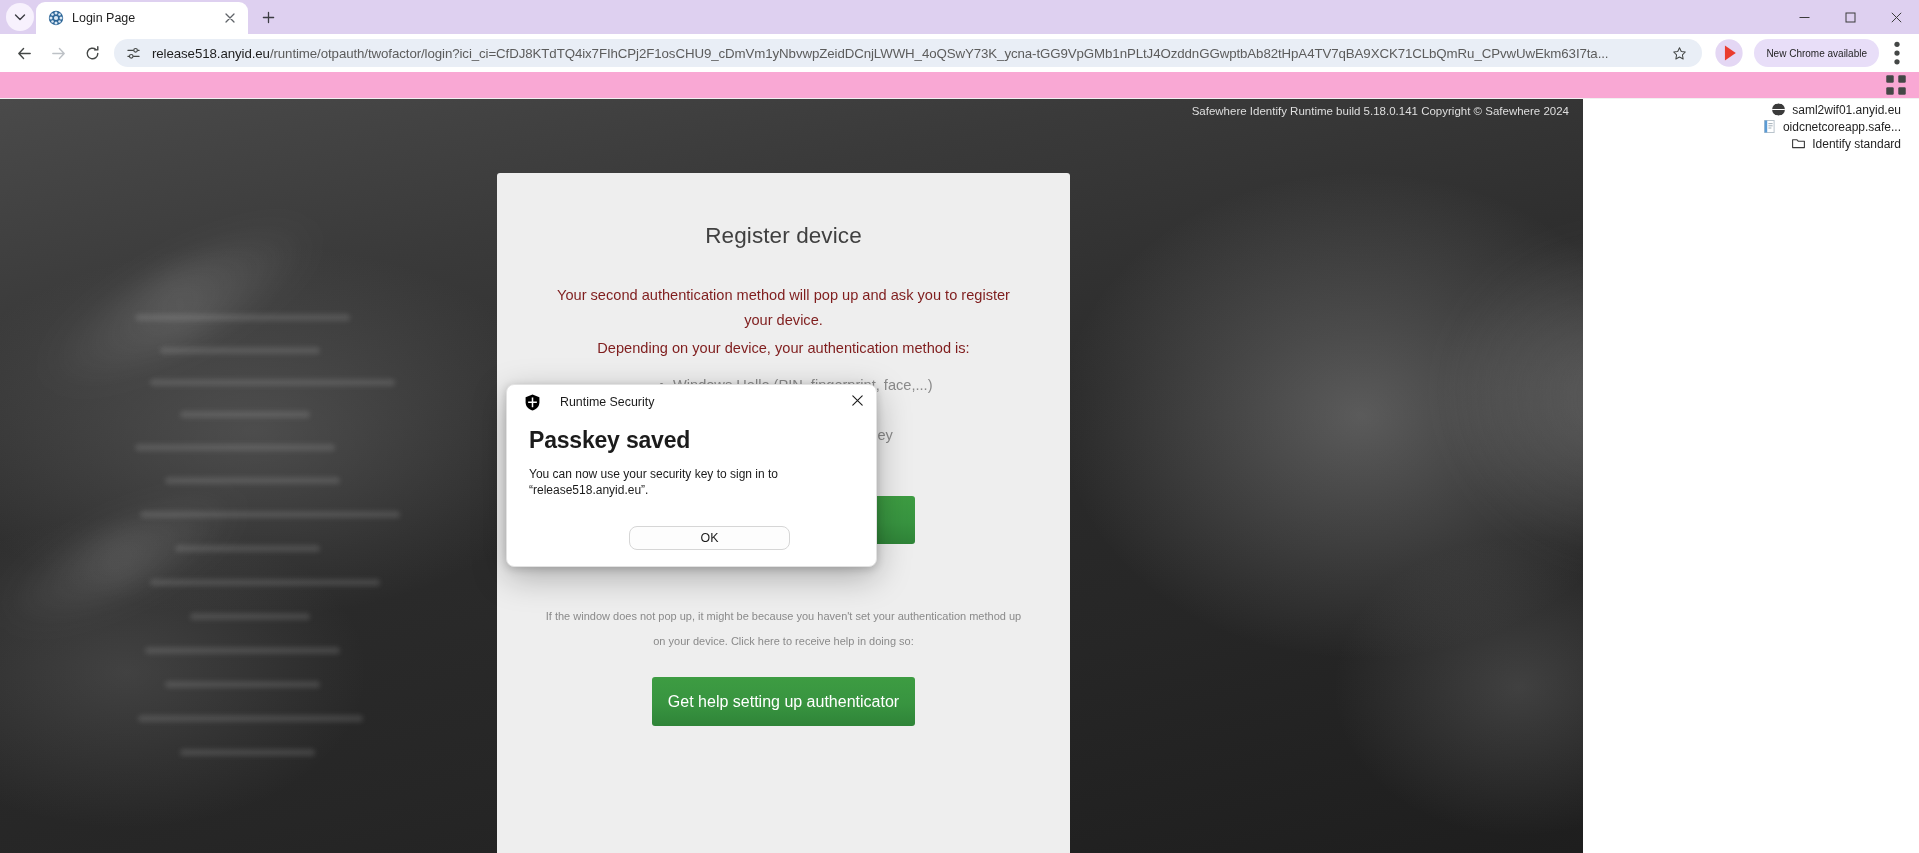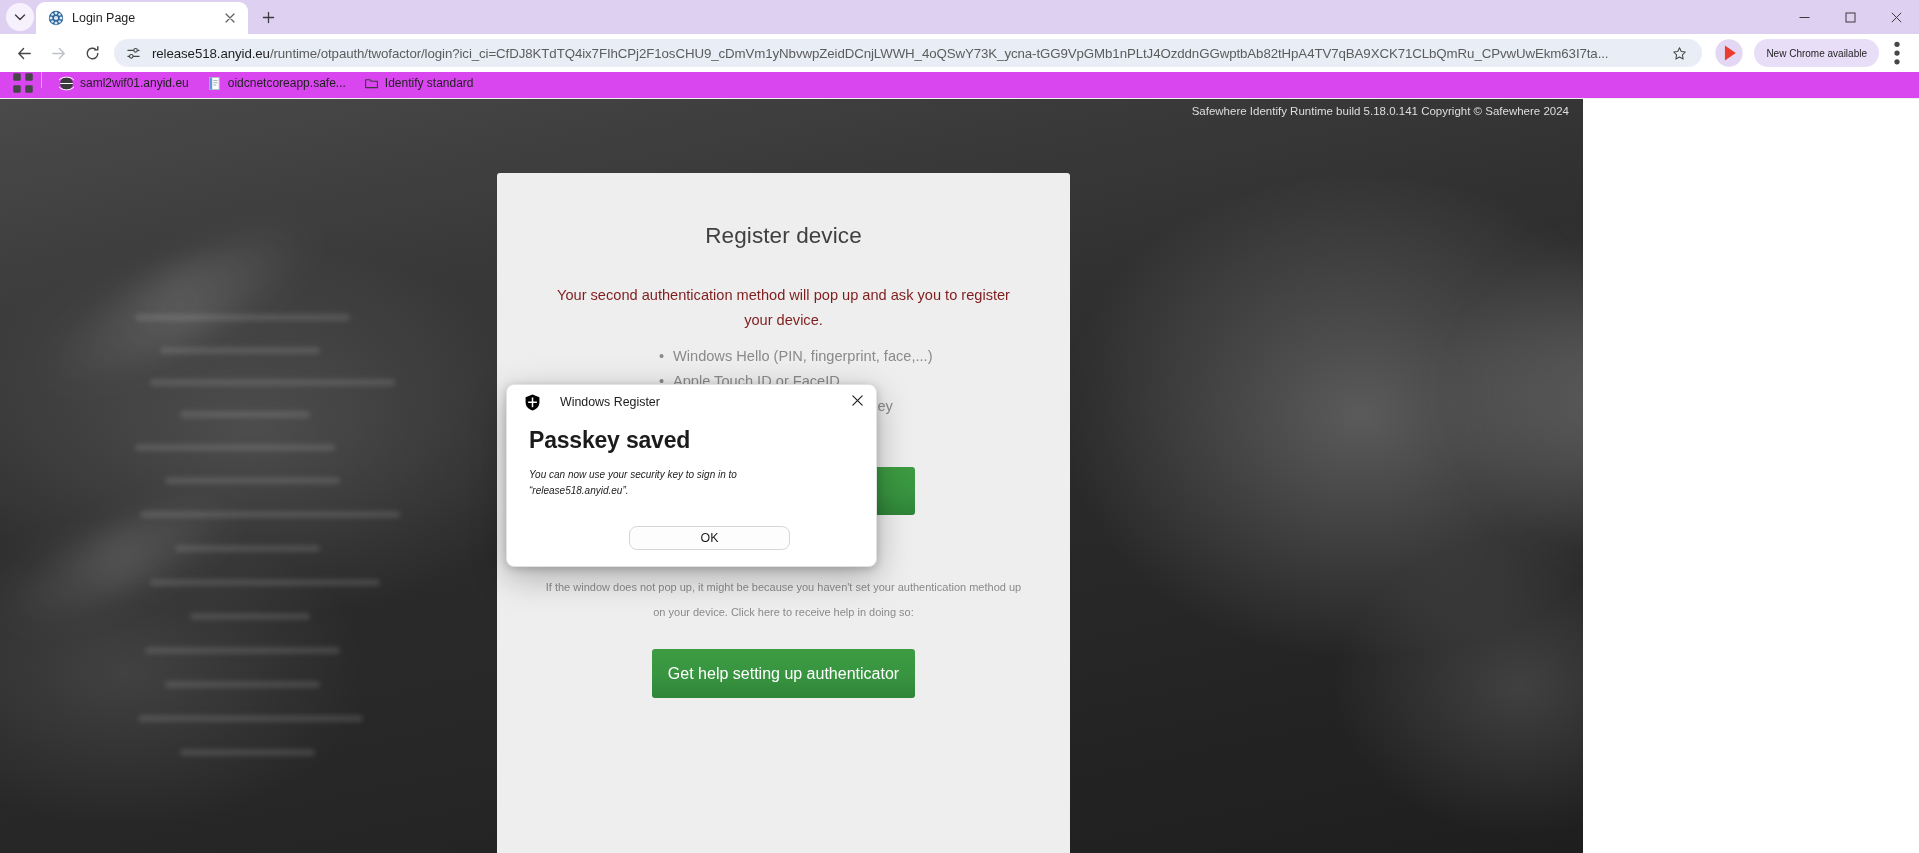--- a/index.html
+++ b/index.html
@@ -163,26 +163,27 @@
     width: 28px; height: 32px;
     display: flex; align-items: center; justify-content: center;
     color: #444746;
     flex: 0 0 28px;
     margin-left: 2px;
   }
 
   
   .bookmarks {
     height: 27px;
-    background: #d946ef;
-    display: flex;
-    align-items: flex-start;
+    background: #f9a8d4;
+    display: flex;
+    align-items: flex-end;
     padding: 0 10px;
     gap: 2px;
     border-bottom: 1px solid #f1f1f1;
+    flex-direction: column;
   }
   .bm-apps {
     width: 26px; height: 22px;
     display: flex; align-items: center; justify-content: center;
     color: #444746;
     flex: 0 0 26px;
   }
   .bm-divider {
     width: 1px; height: 16px;
     background: #c9b7e0;
@@ -351,25 +352,24 @@
   .winsec-close svg { width: 11px; height: 11px; }
   .winsec-body { padding: 8px 22px 0 22px; }
   .winsec-heading {
     font-size: 23px;
     font-weight: bold;
     color: #1b1b1b;
     letter-spacing: -0.2px;
     margin-bottom: 13px;
   }
   .winsec-text {
-    font-size: 10px;
+    font-size: 12px;
     color: #1b1b1b;
     line-height: 15.5px;
     max-width: 255px;
-    font-style: italic;
   }
   .winsec-footer {
     position: absolute;
     left: 0; right: 0; bottom: 16px;
     display: flex;
     justify-content: center;
   }
   .winsec-ok {
     width: 161px;
     height: 24px;
@@ -557,20 +557,21 @@
     <div class="bg-codeline" style="left:165px; top:582px; width:155px;"></div>
     <div class="bg-codeline" style="left:138px; top:616px; width:225px;"></div>
     <div class="bg-codeline" style="left:180px; top:650px; width:135px;"></div>
 
     <div class="runtime-note">Safewhere Identify Runtime build 5.18.0.141 Copyright © Safewhere 2024</div>
 
     <div class="card">
       <h1 class="card-title">Register device</h1>
 
       <p class="card-para">Your second authentication method will pop up and ask you to register your device.</p>
+      <p class="card-para">Depending on your device, your authentication method is:</p>
 
       <ul class="method-list">
         <li>Windows Hello (PIN, fingerprint, face,...)</li>
         <li>Apple Touch ID or FaceID</li>
         <li>Security key such as a FIDO2 key</li>
         <li>Android device passkey</li>
       </ul>
 
       <button class="btn-green register">Register</button>
 
@@ -580,21 +581,21 @@
     </div>
 
     <div class="winsec">
       <div class="winsec-titlebar">
         <span class="winsec-shield">
           <svg viewBox="0 0 17 17">
             <path d="M8.5 0.6 L15.4 3.2 V8.2 C15.4 12.4 12.4 15.3 8.5 16.4 C4.6 15.3 1.6 12.4 1.6 8.2 V3.2 Z" fill="#000000"></path>
             <path d="M8.5 4.2 V12.4 M4.9 8.3 H12.1" stroke="#ffffff" stroke-width="1.5" stroke-linecap="square"></path>
           </svg>
         </span>
-        <span class="winsec-apptitle">Windows Register</span>
+        <span class="winsec-apptitle">Runtime Security</span>
         <span class="winsec-close">
           <svg viewBox="0 0 11 11">
             <path d="M0.8 0.8 L10.2 10.2 M10.2 0.8 L0.8 10.2" stroke="#1b1b1b" stroke-width="1.1" stroke-linecap="round"></path>
           </svg>
         </span>
       </div>
 
       <div class="winsec-body">
         <div class="winsec-heading">Passkey saved</div>
         <div class="winsec-text">You can now use your security key to sign in to “release518.anyid.eu”.</div>

